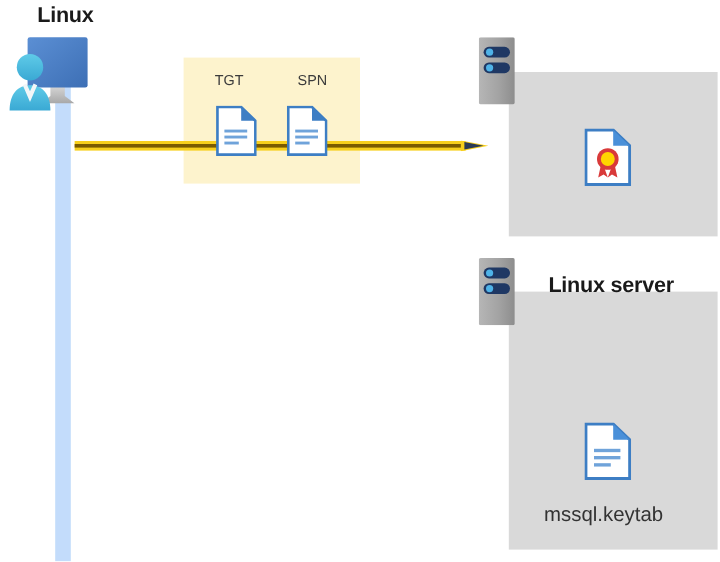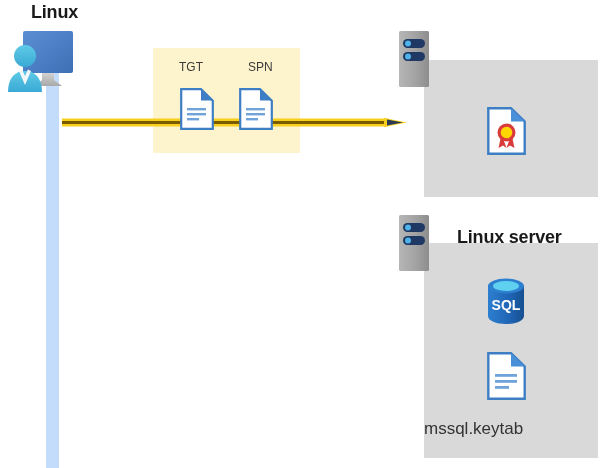--- a/index.html
+++ b/index.html
@@ -77,20 +77,21 @@
 
   
   #cert-icon   { left: 487px; top: 107px; width: 39px; height: 48px; }
   #sql-icon    { left: 484px; top: 277px; width: 44px; height: 48px; }
   #keytab-icon { left: 487px; top: 352px; width: 39px; height: 48px; }
 
   #keytab-label {
     left: 424px;
     top: 419px;
     width: 158px;
+    text-align: center;
     font-size: 17px;
     color: #333333;
   }
 
   #dc-title    { left: 458px; top: 4px;   width: 140px; }
   #linux-title { left: 457px; top: 227px; width: 145px; }
   #client-title{ left: 31px;  top: 2px;   width: 120px; }
 
   #tgt-label { left: 179px; top: 57px; }
   #spn-label { left: 236px; top: 57px; margin-left: 12px; }
@@ -218,35 +219,20 @@
         </linearGradient>
       </defs>
       <rect x="0" y="0" width="30" height="56" rx="1.5" fill="url(#srvGrad2)"></rect>
       <rect x="4" y="8" width="22" height="9" rx="4.5" fill="#1f3864"></rect>
       <circle cx="9" cy="12.5" r="3" fill="#4fb3e8"></circle>
       <rect x="4" y="21" width="22" height="9" rx="4.5" fill="#1f3864"></rect>
       <circle cx="9" cy="25.5" r="3" fill="#4fb3e8"></circle>
     </svg>
   </div>
 
-  <div class="abs" id="sql-icon">
-    <svg width="44" height="48" viewBox="0 0 44 48" xmlns="http://www.w3.org/2000/svg">
-      <defs>
-        <linearGradient id="dbBody" x1="0" y1="0" x2="1" y2="0">
-          <stop offset="0%" stop-color="#2d7fd0"></stop>
-          <stop offset="60%" stop-color="#1f64b4"></stop>
-          <stop offset="100%" stop-color="#16508f"></stop>
-        </linearGradient>
-      </defs>
-      <path d="M4 9 V39 C4 43.6 12 47 22 47 C32 47 40 43.6 40 39 V9 Z" fill="url(#dbBody)"></path>
-      <ellipse cx="22" cy="9" rx="18" ry="7.5" fill="#2d7fd0"></ellipse>
-      <ellipse cx="22" cy="9" rx="13" ry="5" fill="#5fd0ef"></ellipse>
-      <text x="22" y="33" font-family="'Liberation Sans', sans-serif" font-size="14" font-weight="bold" fill="#ffffff" text-anchor="middle">SQL</text>
-    </svg>
-  </div>
 
   <div class="abs" id="keytab-icon">
     <svg width="39" height="48" viewBox="0 0 39 48" xmlns="http://www.w3.org/2000/svg">
       <path d="M1.3 1.3 H24 L37.7 14.4 V46.7 H1.3 Z" fill="#ffffff" stroke="#3d7ec4" stroke-width="2.4"></path>
       <path d="M24 1.3 L37.7 14.4 H24 Z" fill="#4a90d9"></path>
       <rect x="8" y="22" width="22" height="2.8" fill="#6fa3da"></rect>
       <rect x="8" y="28" width="22" height="2.8" fill="#6fa3da"></rect>
       <rect x="8" y="34" width="14" height="2.8" fill="#6fa3da"></rect>
     </svg>
   </div>

